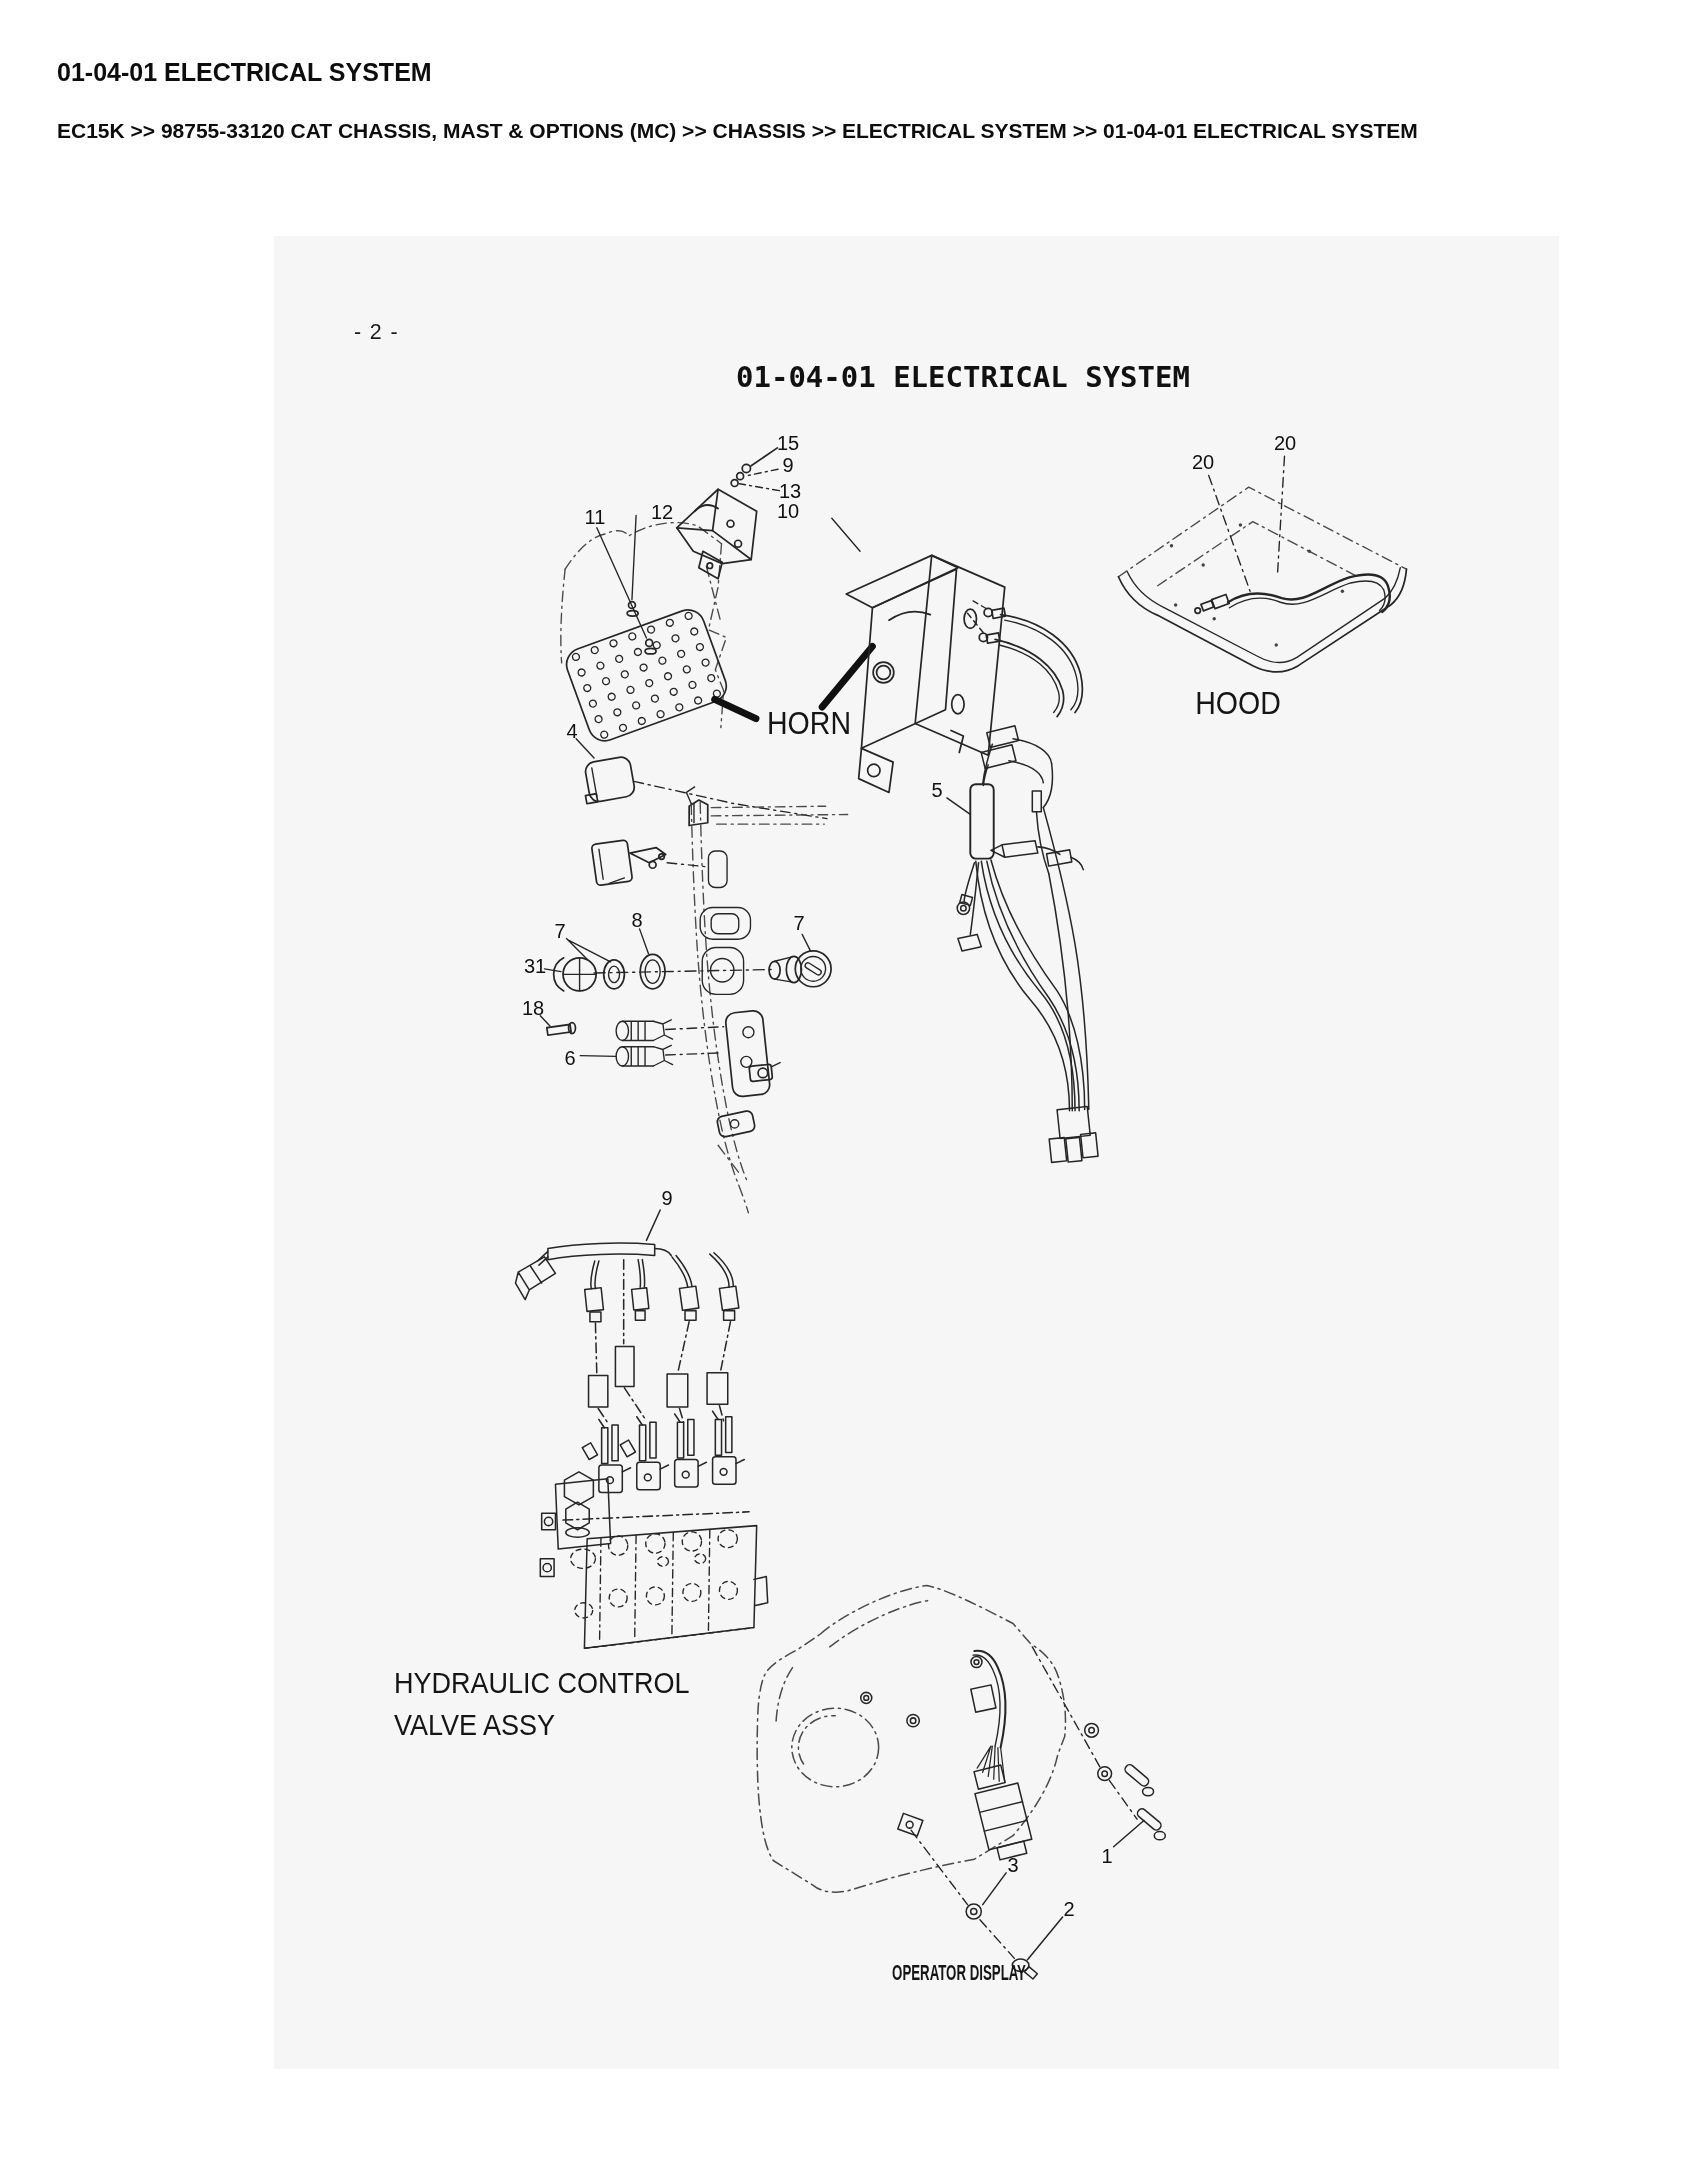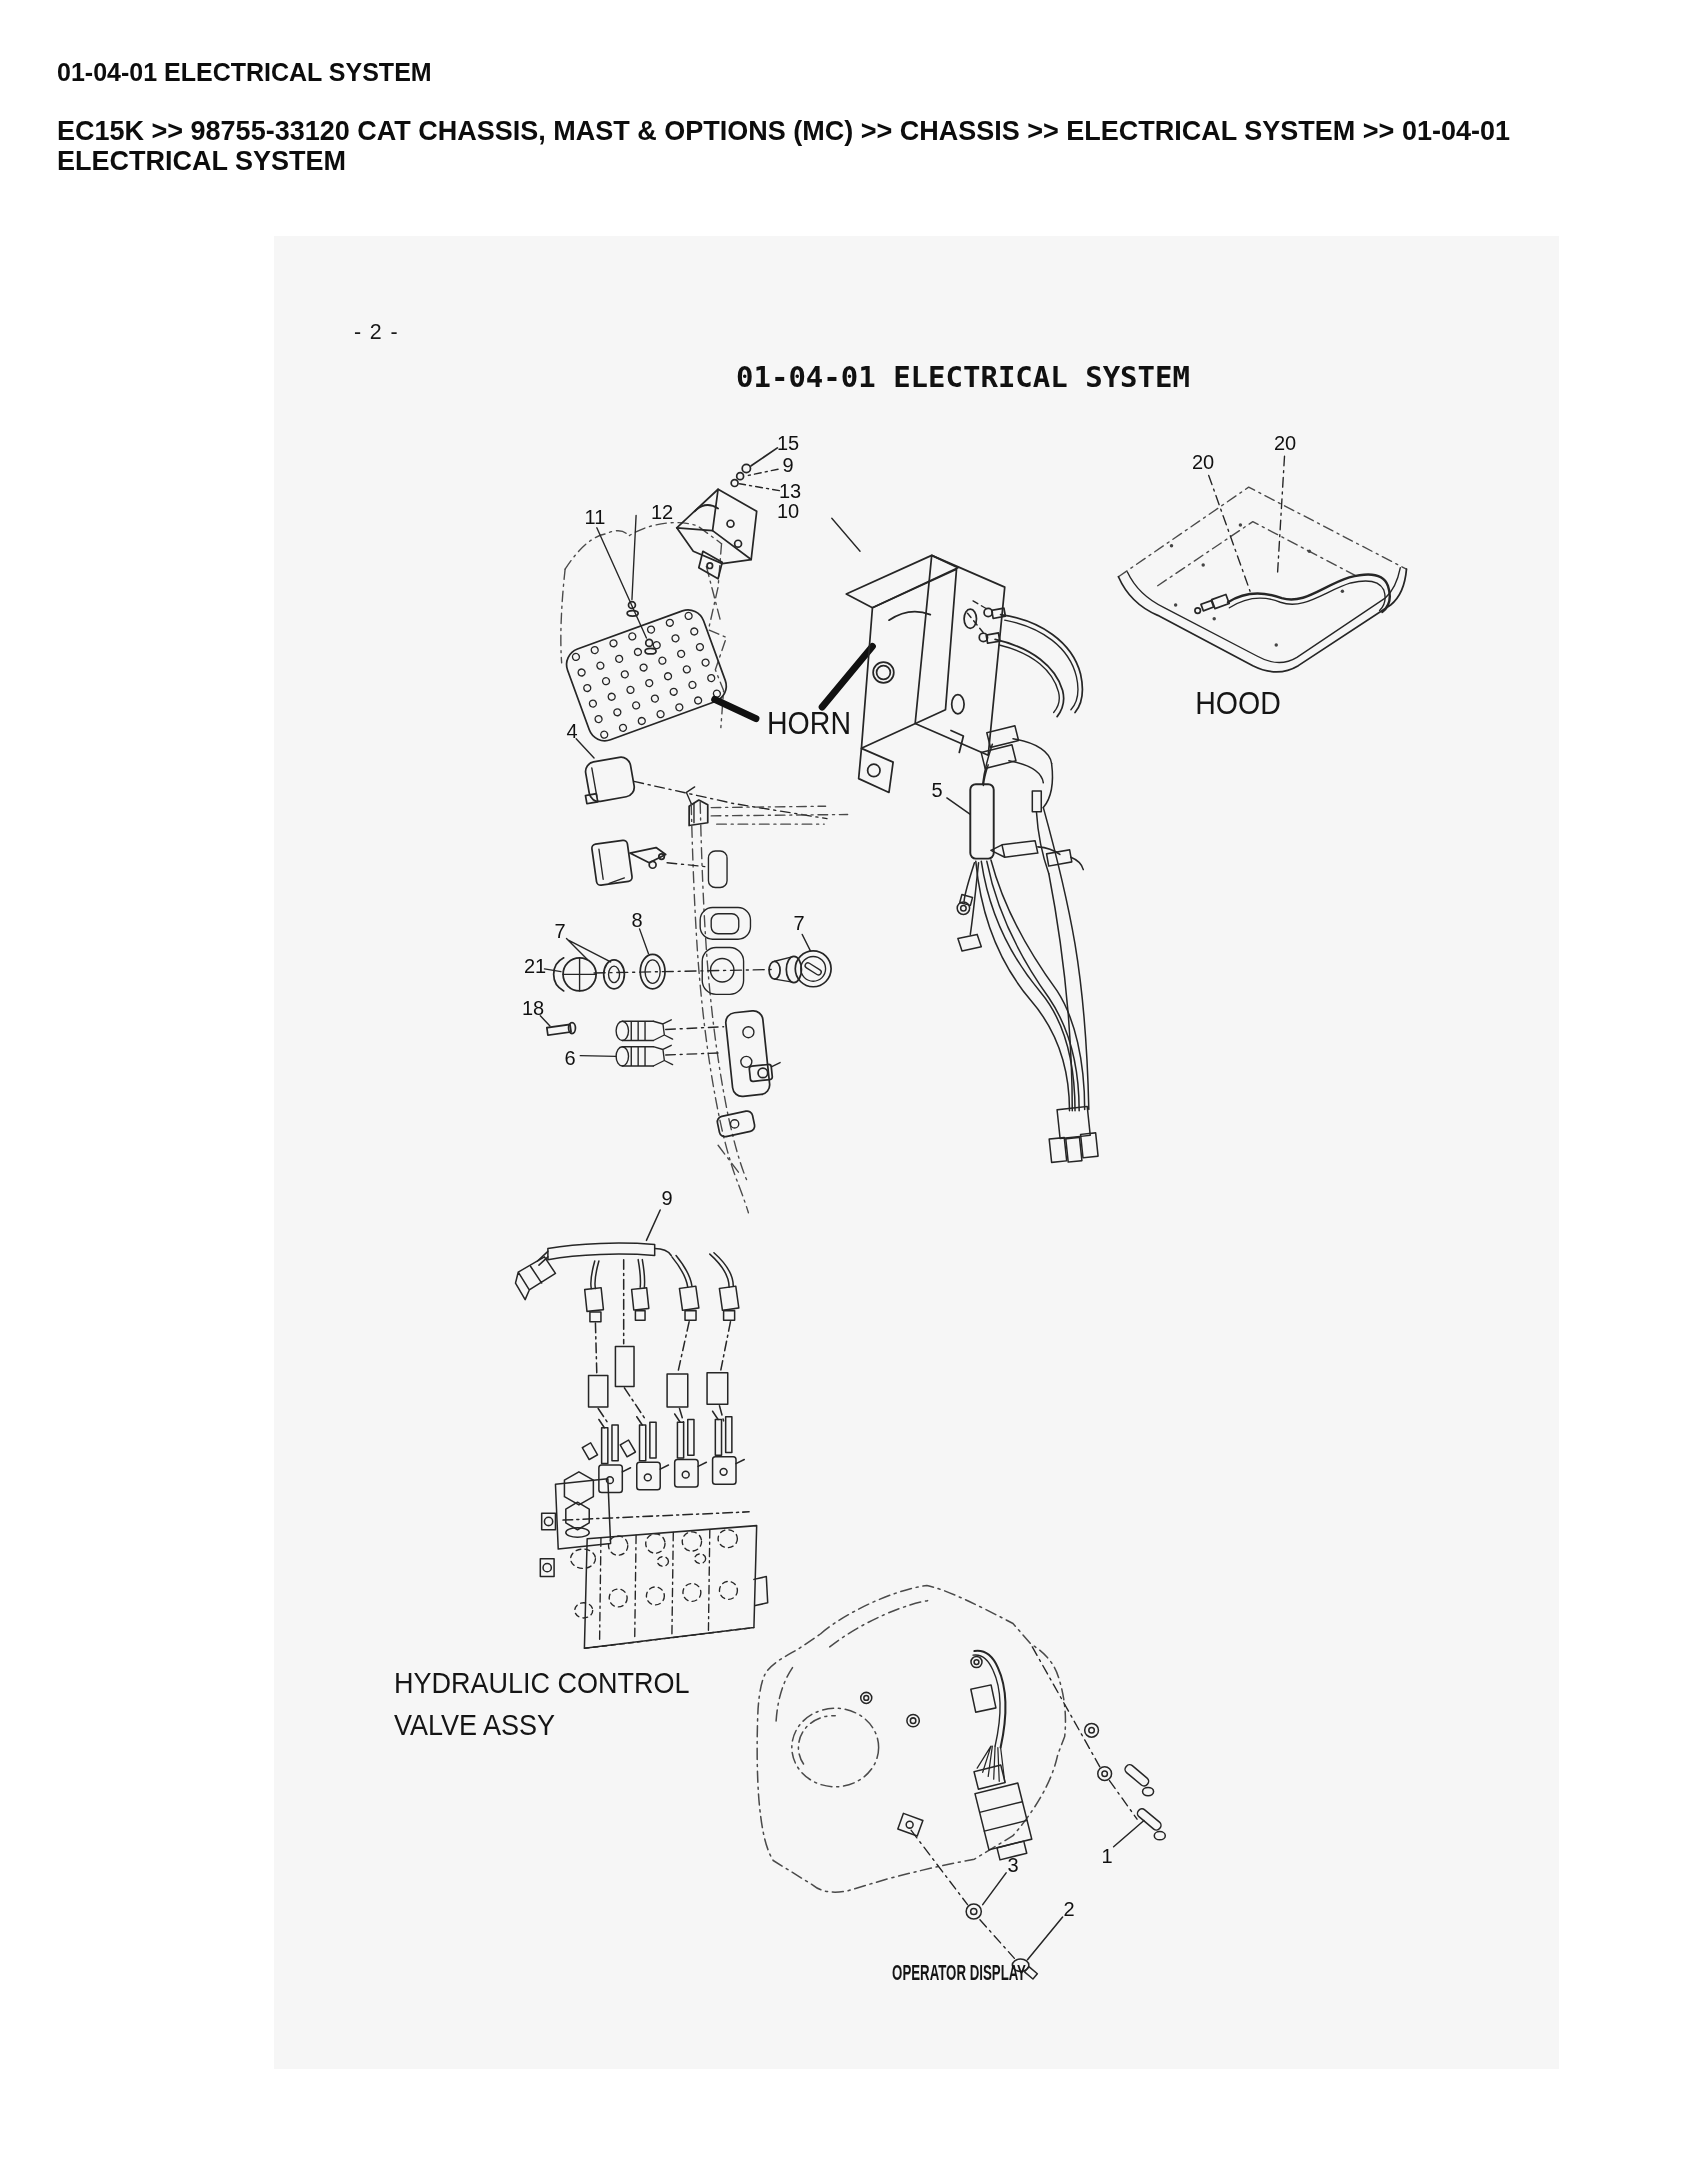--- a/index.html
+++ b/index.html
@@ -6,21 +6,21 @@
   body{
     width:1687px;height:2183px;position:relative;background:#ffffff;
     font-family:"Liberation Sans", sans-serif;overflow:hidden;
   }
   .hdr{
     position:absolute;left:57px;top:58px;width:1585px;
     font-size:25px;font-weight:700;color:#0d0d0d;letter-spacing:0;
   }
   .crumb{
     position:absolute;left:57px;top:116px;width:1558px;
-    font-size:27px;font-weight:700;color:#0d0d0d;line-height:30px;
+    font-size:21px;font-weight:700;color:#0d0d0d;line-height:30px;
   }
   .scan{
     position:absolute;left:274px;top:236px;width:1285px;height:1833px;
     background:#f6f6f6;
   }
   .pagenum{
     position:absolute;left:354px;top:320px;width:83px;
     font-size:21.4px;color:#1a1a1a;letter-spacing:1.4px;
   }
   .dtitle{
@@ -507,21 +507,21 @@
       <div class="callout" style="left: 662px; top: 503px; margin-top: 9px;">12</div>
       <div class="callout" style="left: 595px; top: 517px;">11</div>
       <div class="callout" style="left: 788px; top: 511px;">10</div>
       <div class="callout" style="left: 1203px; top: 462px;">20</div>
       <div class="callout" style="left: 1285px; top: 443px;">20</div>
       <div class="callout" style="left: 572px; top: 731px;">4</div>
       <div class="callout" style="left: 937px; top: 790px;">5</div>
       <div class="callout" style="left: 560px; top: 931px;">7</div>
       <div class="callout" style="left: 637px; top: 920px;">8</div>
       <div class="callout" style="left: 799px; top: 923px;">7</div>
-      <div class="callout" style="left: 535px; top: 966px;">21</div>
+      <div class="callout" style="left: 535px; top: 966px;">31</div>
       <div class="callout" style="left: 533px; top: 1008px;">18</div>
       <div class="callout" style="left: 570px; top: 1058px;">6</div>
       <div class="callout" style="left: 667px; top: 1198px;">9</div>
       <div class="callout" style="left: 1013px; top: 1865px;">3</div>
       <div class="callout" style="left: 1107px; top: 1856px;">1</div>
       <div class="callout" style="left: 1069px; top: 1909px;">2</div>
       <div class="dlabel" style="left: 809px; top: 724px; font-size: 31px; font-weight: 400; line-height: 1.4; transform: translate(-50%, -50%) scaleX(0.92); transform-origin: center center;">HORN</div>
       <div class="dlabel" style="left: 1238px; top: 704px; font-size: 31px; font-weight: 400; line-height: 1.4; transform: translate(-50%, -50%) scaleX(0.92); transform-origin: center center;">HOOD</div>
       <div class="dlabel" style="left: 394px; top: 1662px; font-size: 30px; font-weight: 400; line-height: 1.4; transform: scaleX(0.9); transform-origin: left top;">HYDRAULIC CONTROL
 VALVE ASSY</div>

